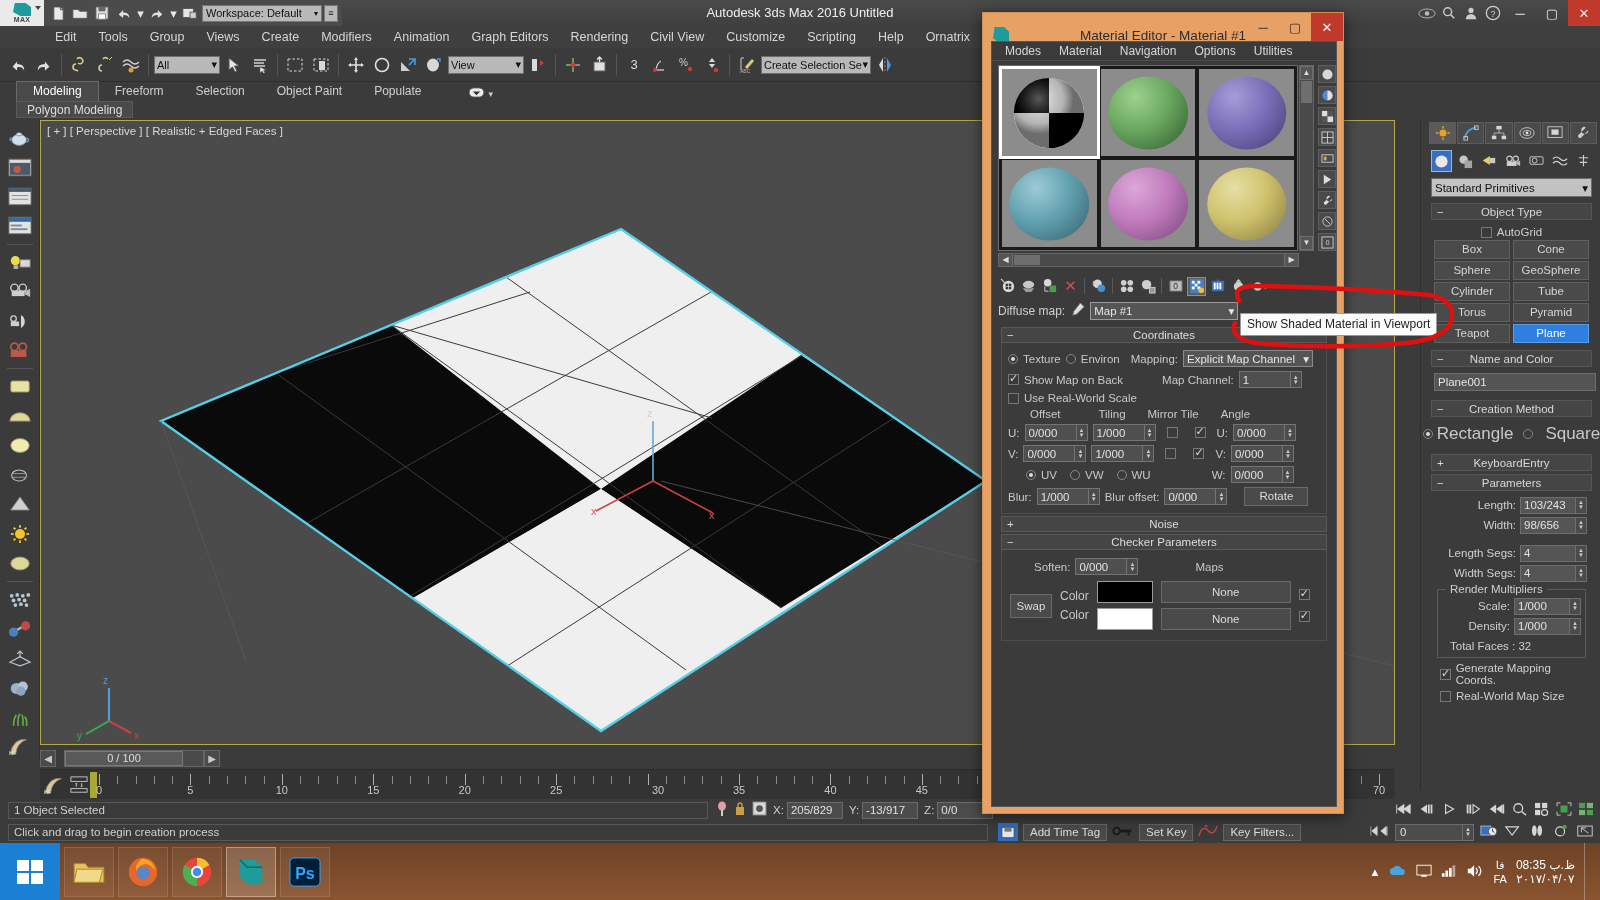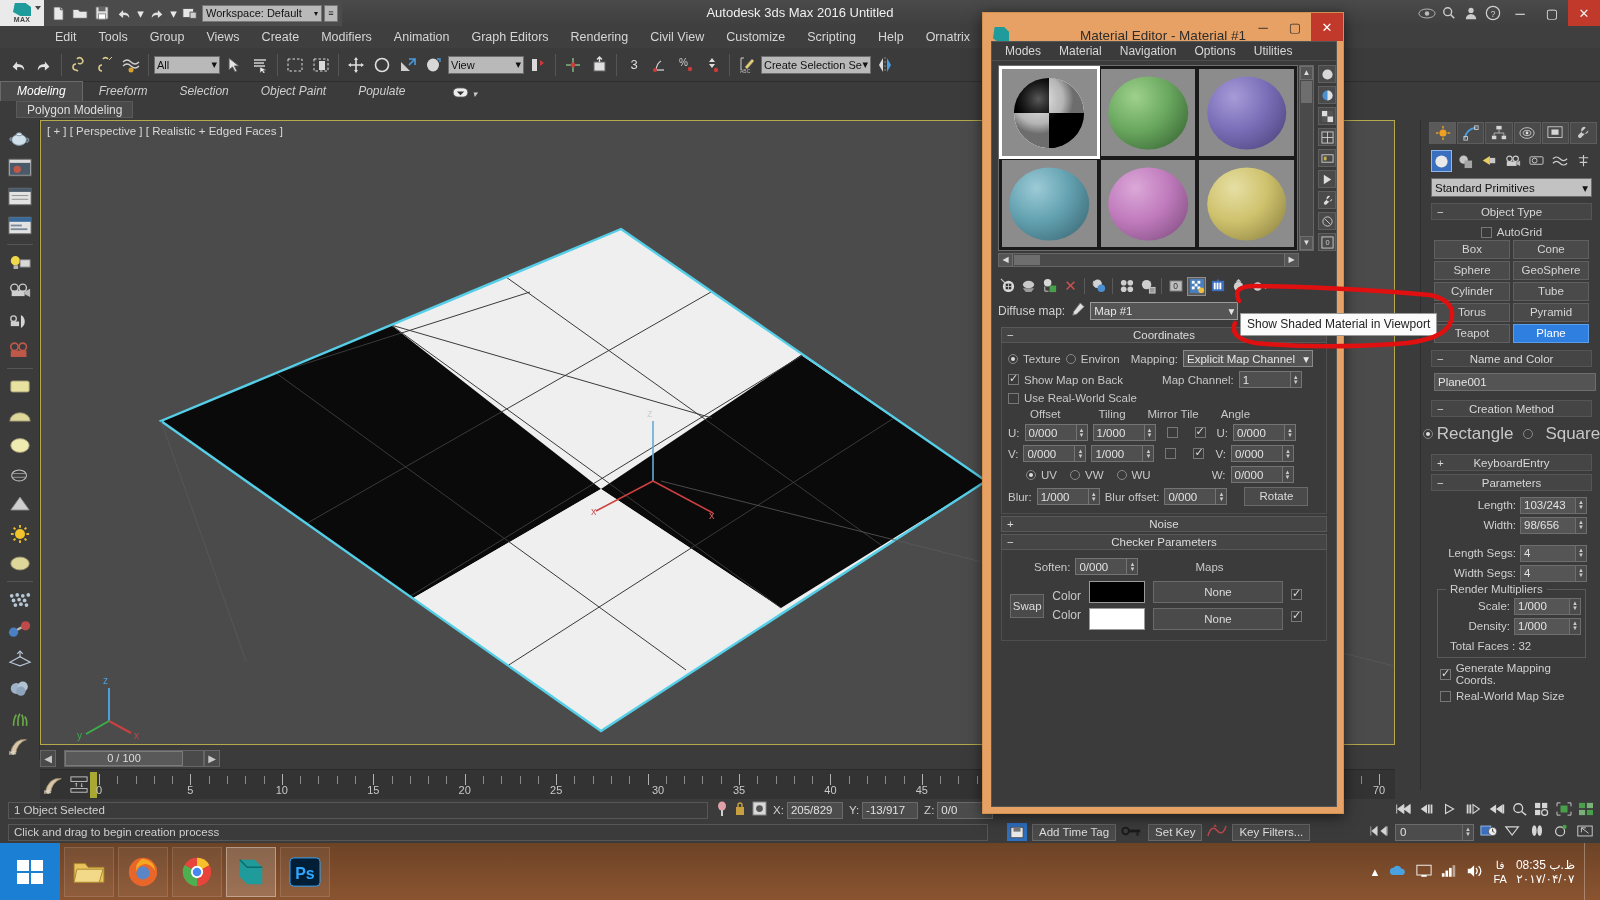--- a/index.html
+++ b/index.html
@@ -60,21 +60,21 @@
            border-bottom:1px solid #2e2e2e;}
   .tbtn{ width:24px;height:26px; display:flex;align-items:center;justify-content:center;
          color:#ddd; font-size:14px; }
   .tsep{ width:1px;height:22px;background:#555;margin:0 3px; }
   .combo{ height:18px; background:#b9b9b9; color:#111; border:1px solid #6d6d6d;
           font-size:11px; display:flex; align-items:center; justify-content:space-between;
           padding:0 2px; }
 
   
   .ribbon{ position:absolute; top:82px; left:0; width:1600px; height:36px; background:#3b3b3b;}
-  .rtabs{ display:flex; align-items:flex-end; height:19px; font-style:italic;}
+  .rtabs{ display:flex; align-items:flex-end; height:19px; padding-left:16px;}
   .rtab{ padding:0 16px; font-size:12px; line-height:19px; color:#cfcfcf;}
   .rtab.active{ background:#4a4a4a; color:#fff; border:1px solid #6a6a6a; border-bottom:none;}
   .rpanel{ height:17px; background:#4a4a4a; display:inline-block; padding:0 10px;
            font-size:12px; line-height:17px; color:#ddd; margin-left:16px;
            border:1px solid #5a5a5a;}
 
   
   .viewport{ position:absolute; left:40px; top:120px; width:1355px; height:625px;
              background:#4a4a4a; border:1px solid #b7a74d; overflow:hidden;}
   .vp-label{ position:absolute; left:6px; top:4px; font-size:11.5px; color:#d8d8d8; z-index:5;}
@@ -166,21 +166,21 @@
               background:#3b3b3b; display:flex; align-items:center;}
   .status-field{ margin-left:8px; width:700px; height:17px; background:#3b3b3b;
                  border:1px solid #575757; color:#d0d0d0; font-size:11.5px;
                  line-height:15px; padding:0 5px;}
   .coord{ display:flex; align-items:center; gap:3px; margin-left:6px;}
   .coord label{font-size:11.5px;color:#cfcfcf;}
   .coord input{ width:56px;height:17px;background:#4c4c4c;border:1px solid #6b6b6b;
                 color:#e0e0e0;font-size:11.5px;padding:0 3px;
                 font-family:"Liberation Sans",sans-serif;}
   .promptbar{ position:absolute; left:0; top:821px; width:1600px; height:22px;
-              background:#3b3b3b; display:flex; align-items:center;gap:9px;}
+              background:#3b3b3b; display:flex; align-items:center;}
   .prompt-field{ margin-left:8px; width:980px; height:17px; background:#3b3b3b;
                  border:1px solid #575757; color:#d0d0d0; font-size:11.5px;
                  line-height:15px; padding:0 5px;}
   .akey{ height:17px; background:#4a4a4a; border:1px solid #666; font-size:11.5px;
          color:#ddd; padding:0 6px; line-height:15px;}
 
   
   .taskbar{ position:absolute; left:0; top:843px; width:1600px; height:57px;
             background:linear-gradient(180deg,#6d4326,#8a5430);
             display:flex; align-items:center;}
@@ -1659,21 +1659,21 @@
             <span class="pm">+</span>
             <span>Noise</span>
           </div>
         </div>
 
         <div class="me-roll">
           <div class="me-rhdr">
             <span class="pm">−</span>
             <span>Checker Parameters</span>
           </div>
-          <div class="me-rbody" style="padding:6px 24px 10px 8px">
+          <div class="me-rbody" style="padding:6px 16px 10px 8px">
             <div class="mrow">
               <span style="margin-left:24px">Soften:</span>
               <span class="mspin">
                 <span class="f">0/000</span>
                 <span class="a">
                     <span>▲</span>
                     <span>▼</span>
                   </span>
                 </span>
               <span style="margin-left:52px">Maps</span>

